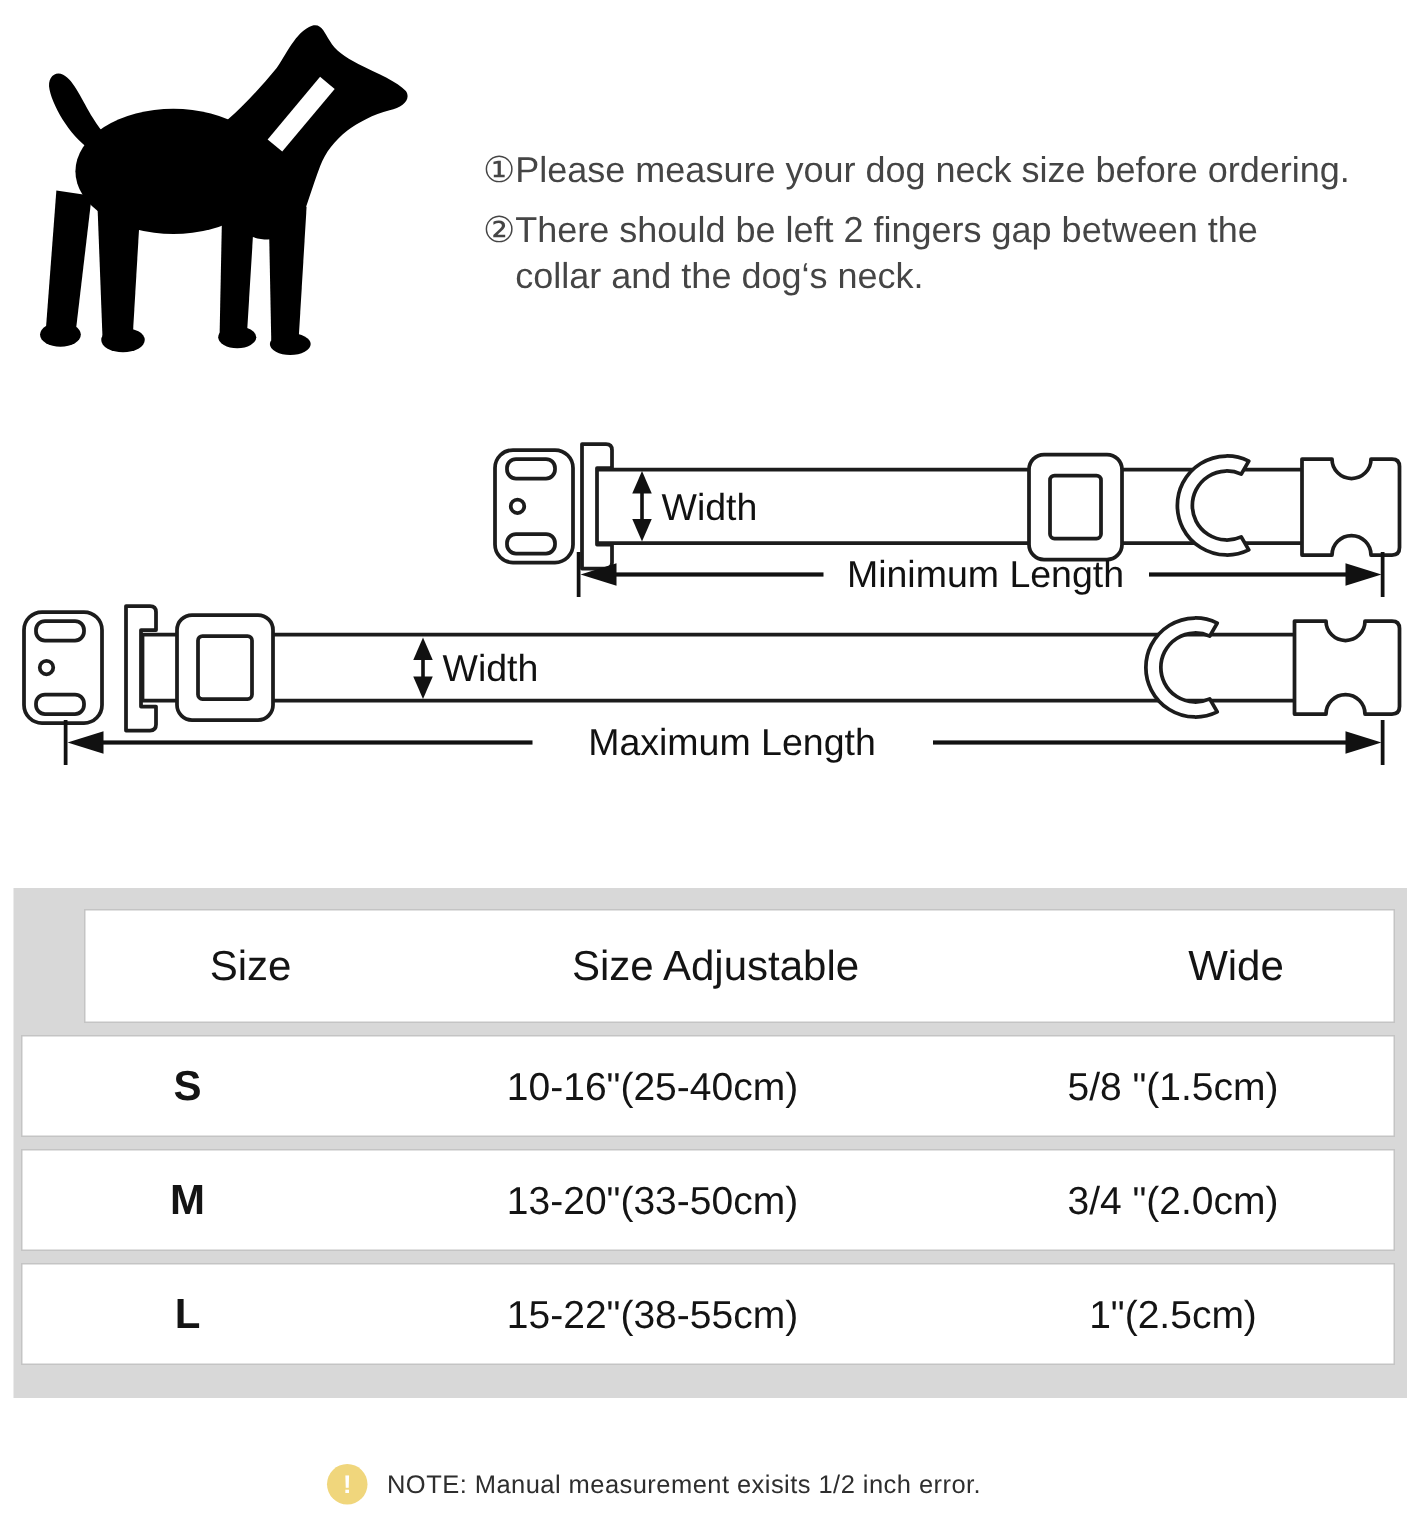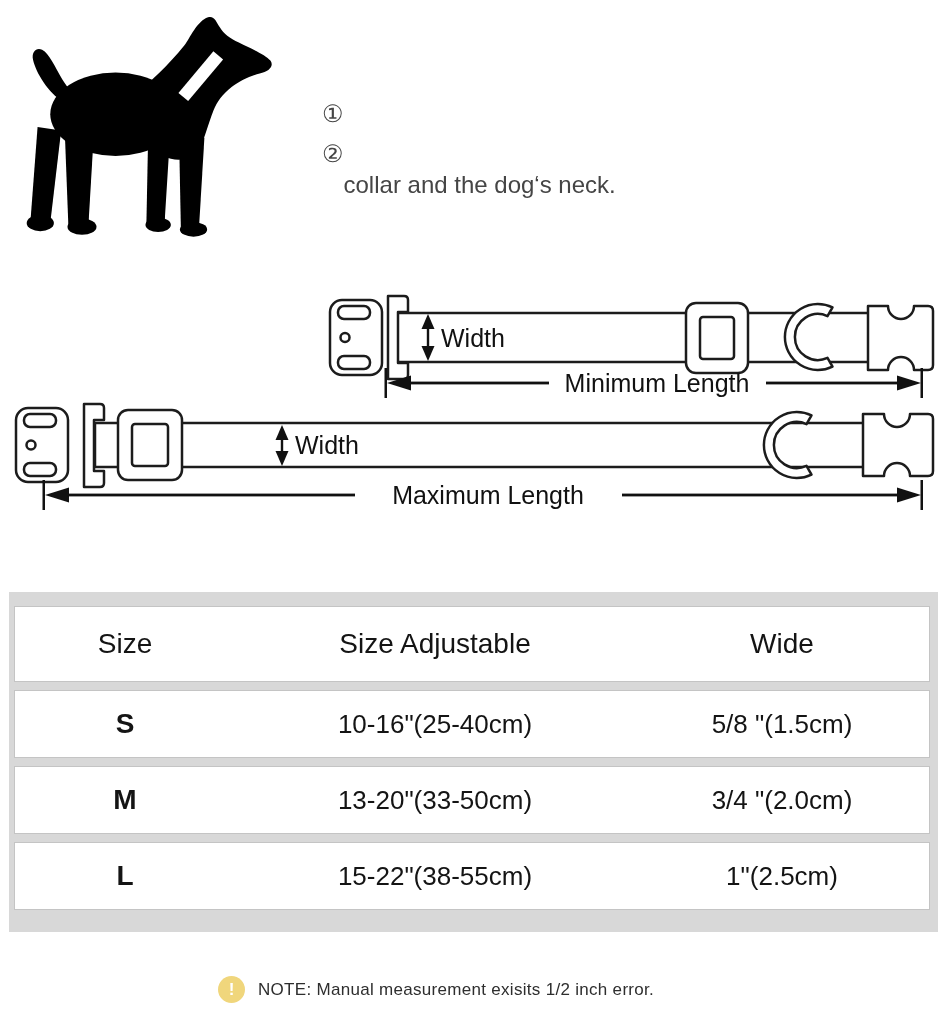--- a/index.html
+++ b/index.html
@@ -8,21 +8,21 @@
     position:relative; width:947px; height:1015px; background:#fff;
     font-family:"Liberation Sans", sans-serif; overflow:hidden; color:#141414;
   }
   
   .instructions { position:absolute; left:322px; top:98px; width:625px; color:#454545; font-size:24px; line-height:31px; }
   .instr-item { display:flex; align-items:flex-start; margin-bottom:9px; }
   .instr-marker { flex:0 0 auto; }
   
   .size-table { position:absolute; left:9px; top:592px; width:929px; height:340px; background:#d8d8d8; padding:15px 9px 0 6px; }
   .t-row { display:grid; grid-template-columns:220px 400px 294px; background:#ffffff; align-items:center; justify-items:center; margin-bottom:10px; box-shadow:0 0 0 1px #c4c4c4; }
-  .t-row.t-header { height:74px; font-size:28px; }
+  .t-row.t-header { height:74px; font-size:28px;margin-left:42px; }
   .t-row.t-body { height:66px; font-size:26px; }
   .t-size { font-weight:bold; font-size:28px; }
   
   .note { position:absolute; left:218px; top:976px; display:flex; align-items:center; gap:13px; }
   .note-icon { width:27px; height:27px; border-radius:50%; background:#f0d67c; color:#ffffff;
     display:flex; align-items:center; justify-content:center; font-weight:bold; font-size:17px; }
   .note-text { font-size:17px; color:#2e2e2e; letter-spacing:0.3px; }
   svg { display:block; }
 </style>
 </head>
@@ -61,25 +61,26 @@
     </g>
 
     <g transform="translate(206,74) rotate(40)">
       <rect x="-7" y="-30" width="14" height="60" fill="#ffffff"></rect>
     </g>
   </svg>
 
   <div class="instructions">
     <div class="instr-item">
       <span class="instr-marker">①</span>
+      <span>Please measure your dog neck size before ordering.</span>
     </div>
     <div class="instr-item">
       <span class="instr-marker">②</span>
       <span>
-        <br>
+        <span>There should be left 2 fingers gap between the</span><br>
         <span>collar and the dog‘s neck.</span>
       </span>
     </div>
   </div>
 
   <svg style="position:absolute;left:0;top:290px;" width="947" height="230" viewBox="0 0 947 230" fill="none" stroke="#1c1c1c" stroke-width="2.5" stroke-linejoin="round">
 
     <g>
       <rect x="392" y="23" width="486" height="49" fill="#ffffff"></rect>
 

